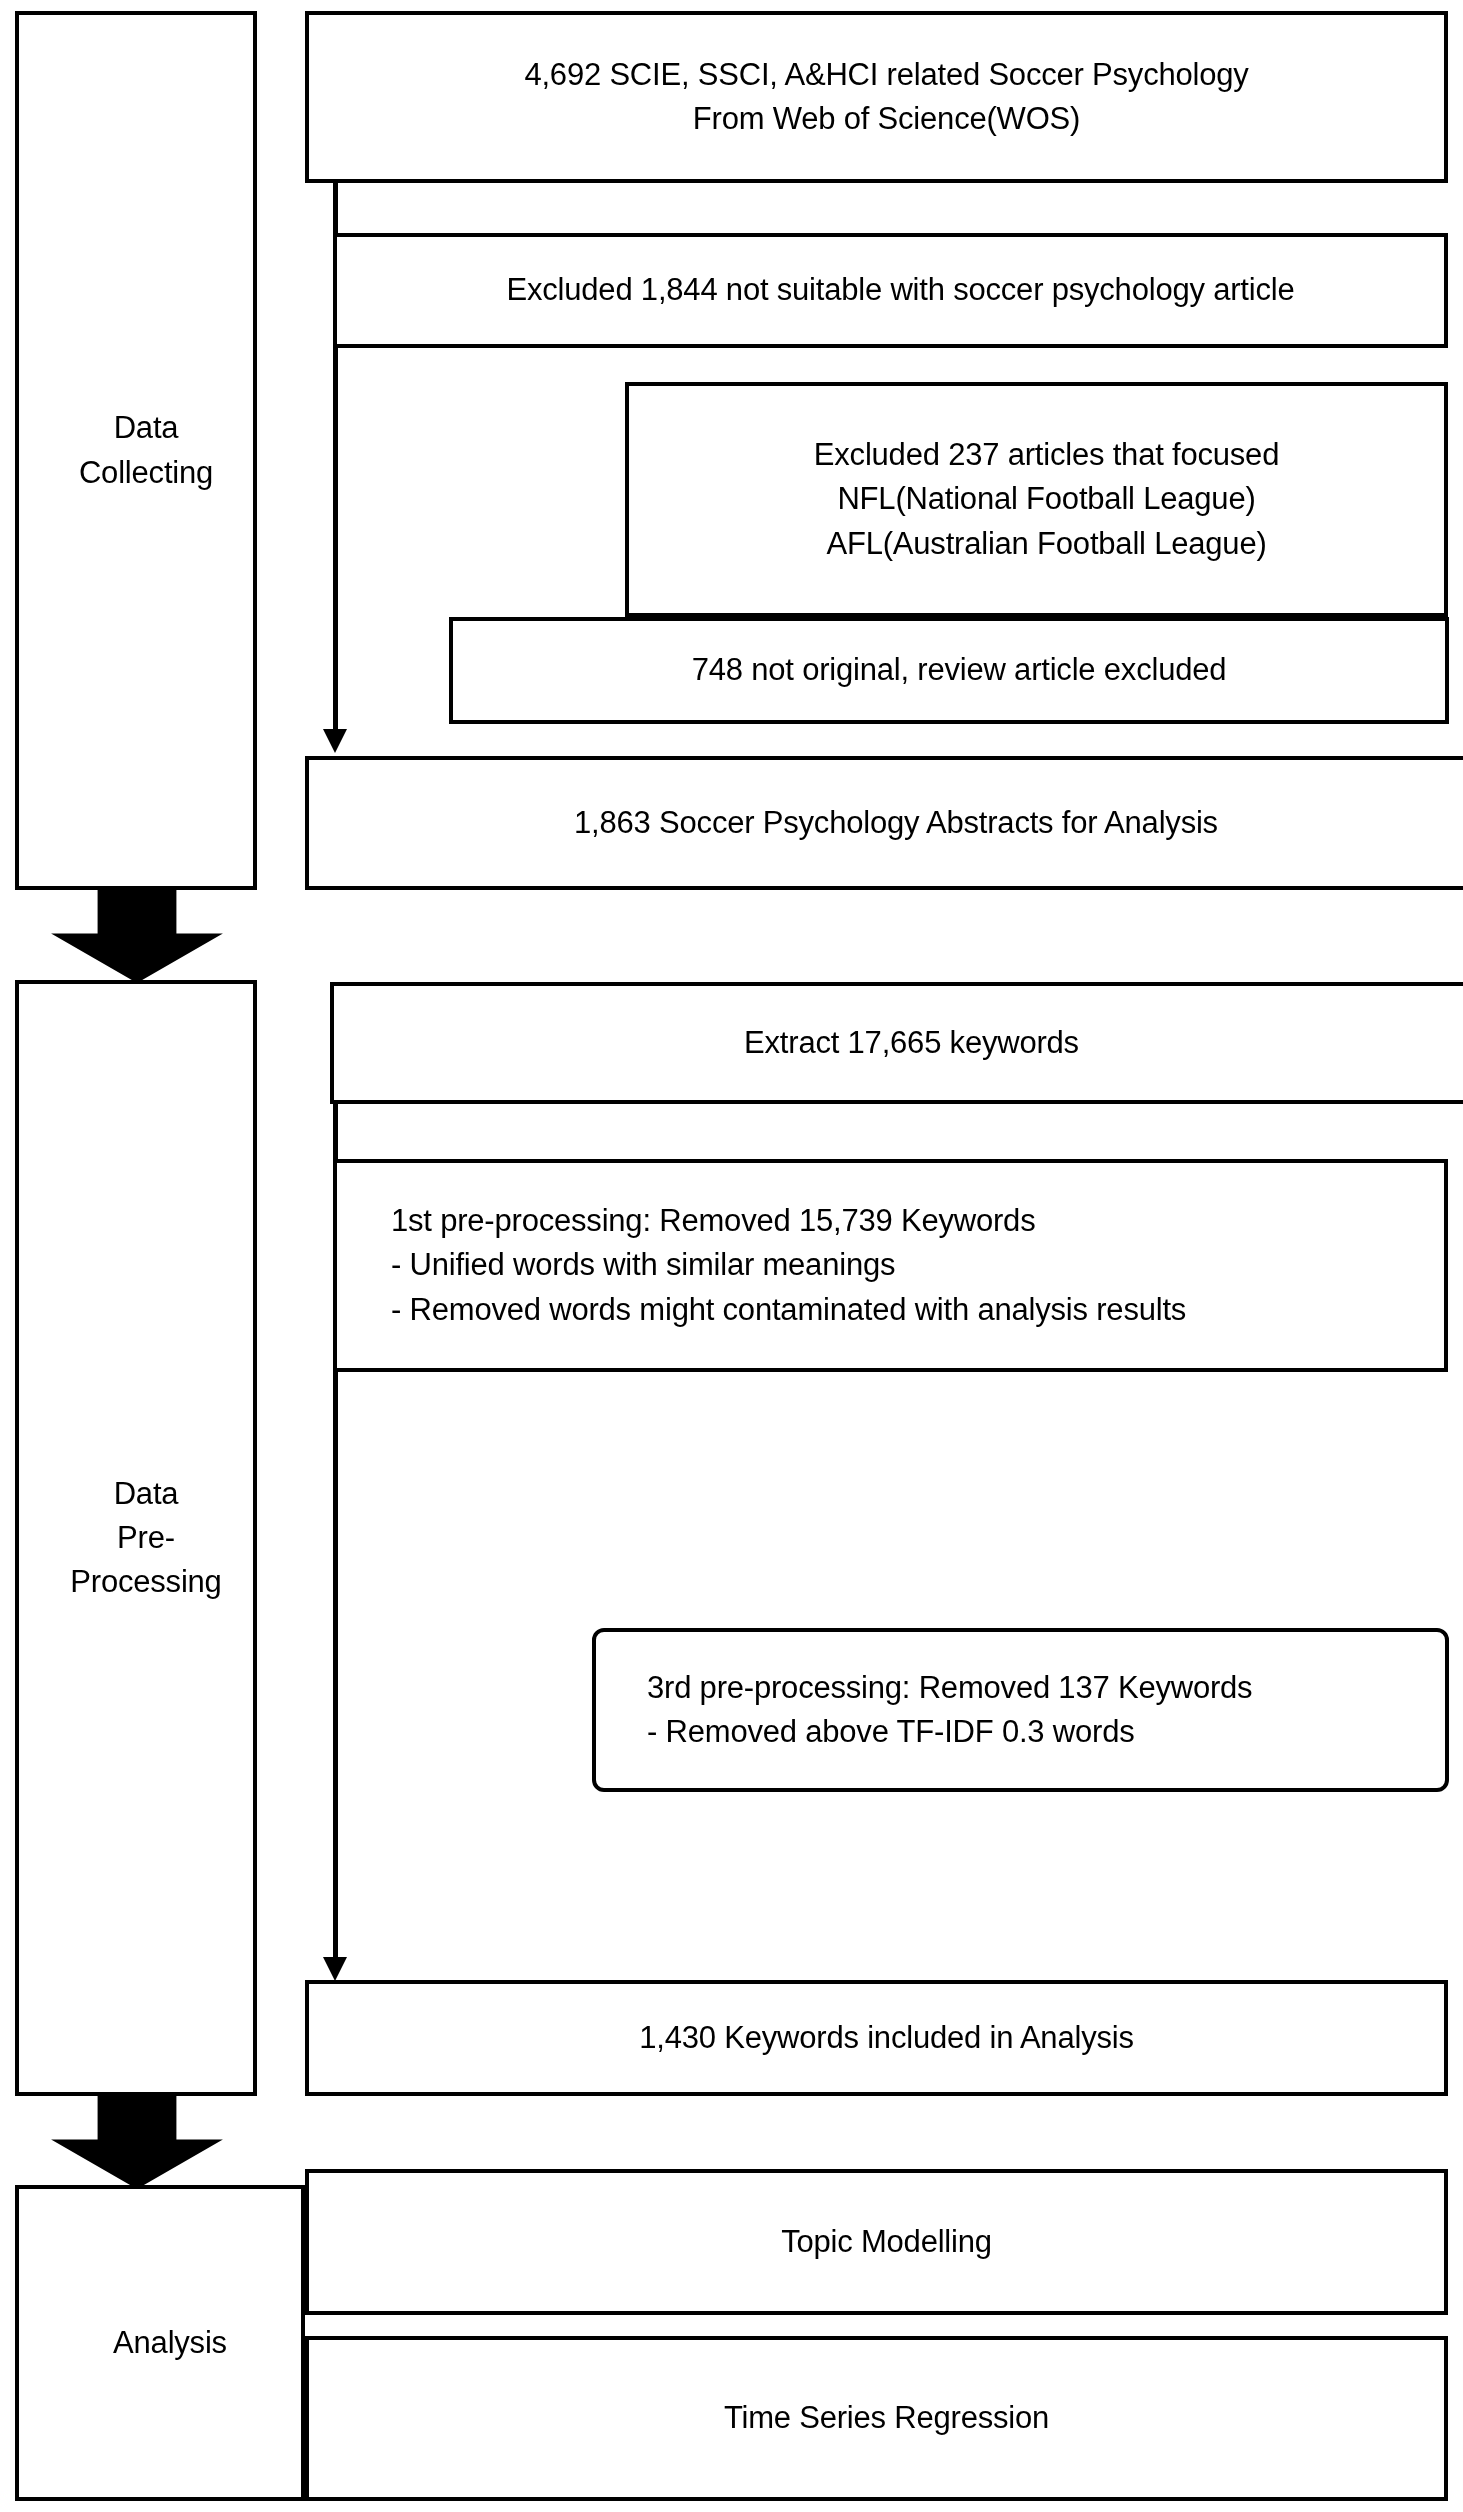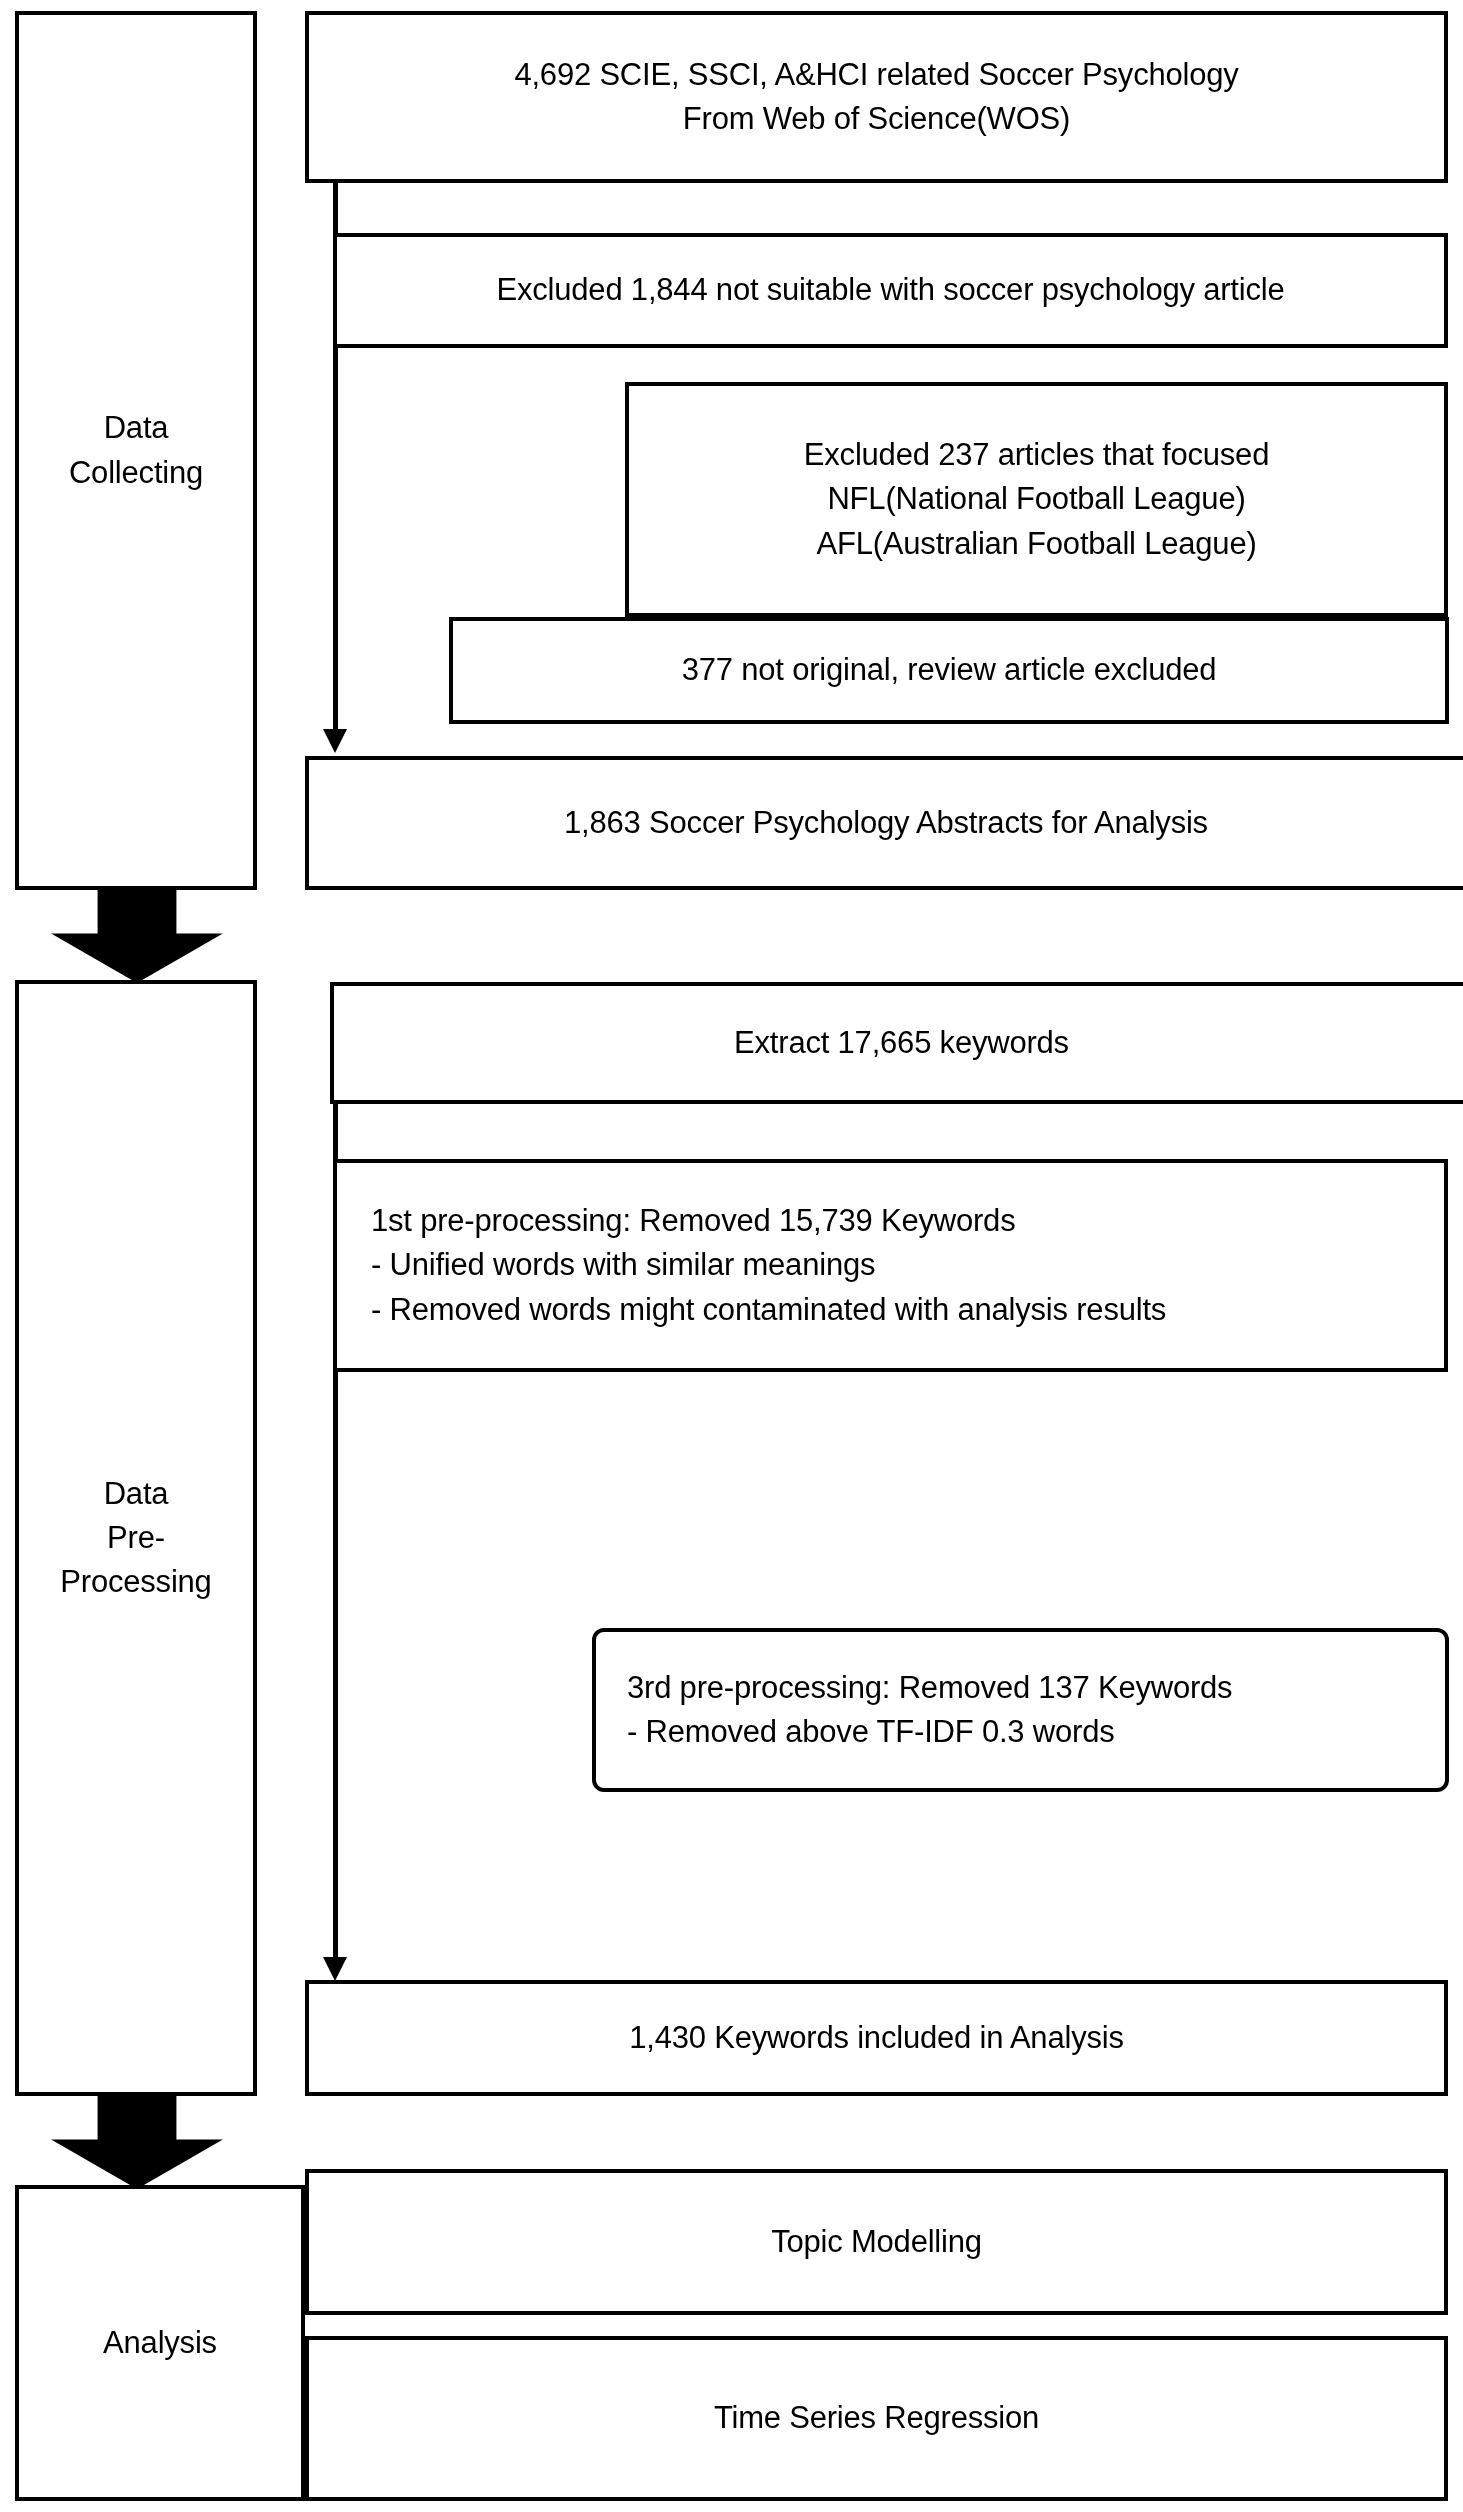--- a/index.html
+++ b/index.html
@@ -33,20 +33,21 @@
   .box.left-align {
     justify-content: flex-start;
     text-align: left;
   }
   .box-text {
     display: block;
     width: 100%;
     white-space: pre-line;
     font-size: 31px;
     letter-spacing: -0.2px;
+    padding-left: 20px;
   }
   .stage .box-text { font-size: 31px; }
   .stage {
     border-width: 4.5px;
   }
   
   .vline {
     position: absolute;
     background: #000000;
     width: 4.5px;
@@ -111,21 +112,21 @@
     <span class="box-text">Excluded 1,844 not suitable with soccer psychology article</span>
   </div>
 
   <div class="box" style="left:625px; top:382px; width:823px; height:235px;">
     <span class="box-text">Excluded 237 articles that focused
 NFL(National Football League)
 AFL(Australian Football League)</span>
   </div>
 
   <div class="box" style="left:449px; top:617px; width:1000px; height:107px;">
-    <span class="box-text">377 not original, review article excluded</span>
+    <span class="box-text">748 not original, review article excluded</span>
   </div>
 
   <div class="box" style="left:305px; top:756px; width:1162px; height:134px;">
     <span class="box-text">1,863 Soccer Psychology Abstracts for Analysis</span>
   </div>
 
   <div class="vline" style="left:333px; top:1104px; height:55px;"></div>
 
   <div class="vline" style="left:333px; top:1323px; height:635px;"></div>
   <div class="arrowhead" style="left:323px; top:1957px;"></div>

